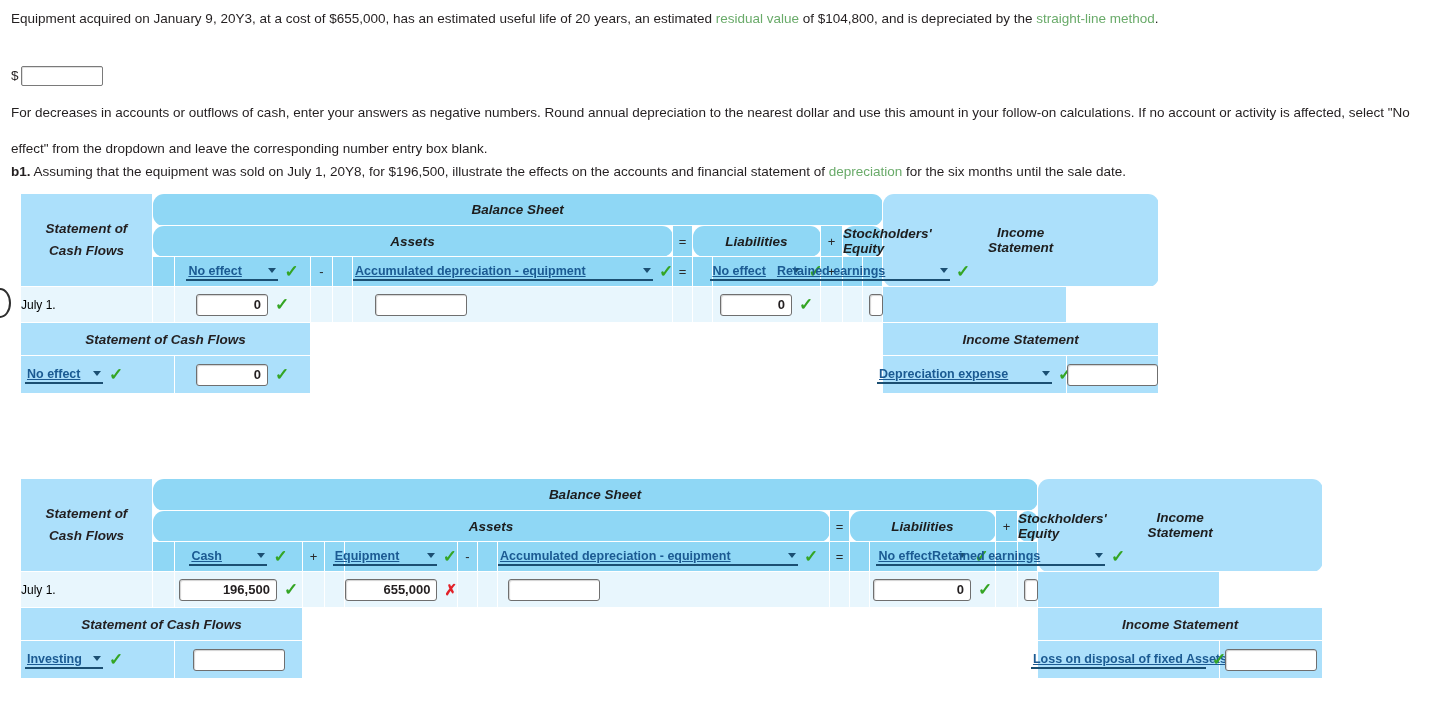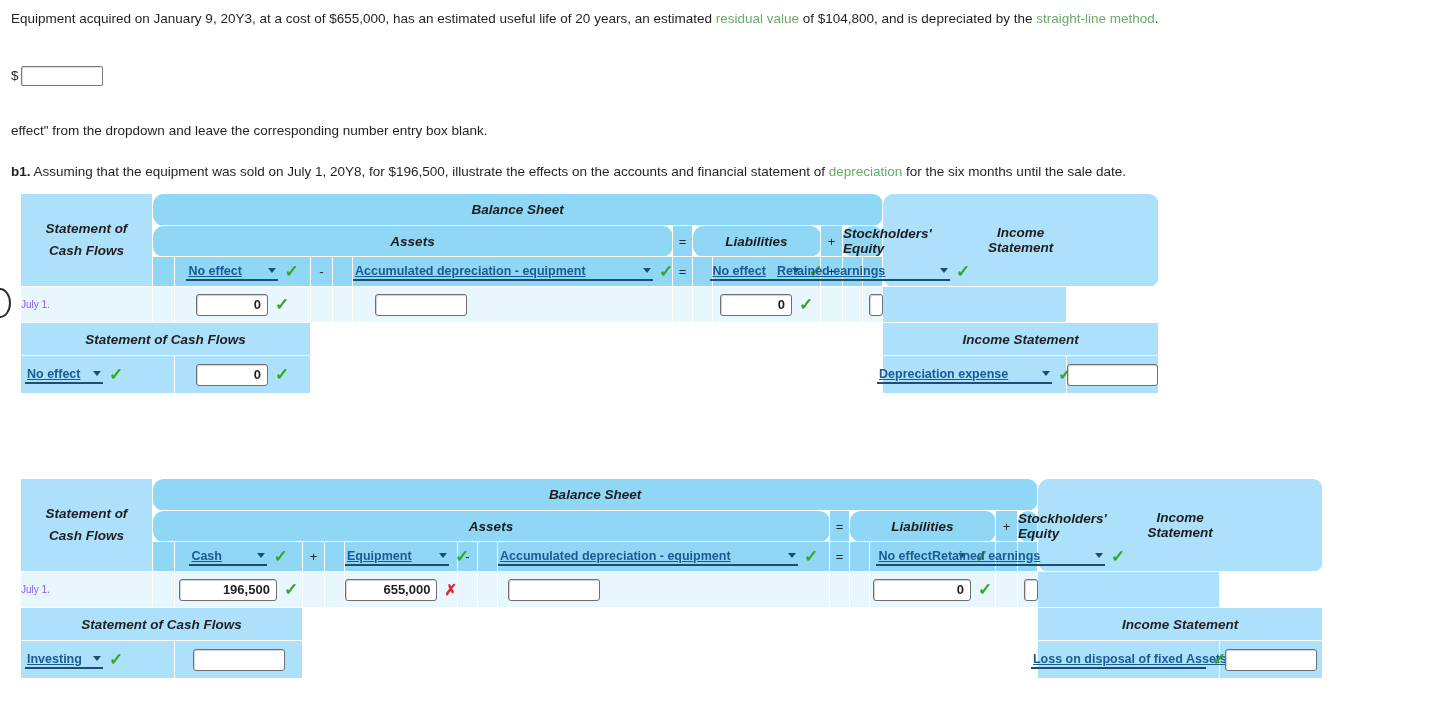--- a/index.html
+++ b/index.html
@@ -122,21 +122,21 @@
     line-height: 20px;
     padding: 0 6px;
     color: #231f20;
     box-shadow: inset 1px 1px 1px rgba(0,0,0,0.18);
   }
   .num-in.w-sm { width: 72px; }
   .num-in.w-md { width: 92px; }
   .num-in.w-lg { width: 98px; }
 
   .op { text-align: center; font-size: 13px; color: #2a2a2a; }
-  .daterow-label { padding-left: 10px; font-size: 10px; color: #8b5cf6; }
+  .daterow-label { padding-left: 10px; font-size: 12px; color: #000000; }
 
   .scf-title, .is-title {
     text-align: center;
     font-style: italic;
     font-weight: bold;
     font-size: 13.5px;
     background: #ace0fb;
   }
 
   .left-pad-sel { display: flex; align-items: center; gap: 6px; padding-left: 4px; }
@@ -160,20 +160,21 @@
     <span>Equipment acquired on January 9, 20Y3, at a cost of $655,000, has an estimated useful life of 20 years, an estimated </span><span class="green">residual value</span><span> of $104,800, and is depreciated by the </span><span class="green">straight-line method</span><span>.</span>
   </div>
 
 
   <div id="dollarrow">
     <span class="para">$</span>
     <span class="answer-box"></span>
   </div>
 
   <div id="note" class="para">
+    <div>For decreases in accounts or outflows of cash, enter your answers as negative numbers. Round annual depreciation to the nearest dollar and use this amount in your follow-on calculations. If no account or activity is affected, select "No</div>
     <div class="l2">effect" from the dropdown and leave the corresponding number entry box blank.</div>
   </div>
 
   <div id="b1label" class="para">
     <span class="bold">b1.</span><span>  Assuming that the equipment was sold on July 1, 20Y8, for $196,500, illustrate the effects on the accounts and financial statement of </span><span class="green">depreciation</span><span> for the six months until the sale date.</span>
   </div>
 
   <table id="table-b1" class="acct-table">
     <colgroup>
       <col style="width:132px">
@@ -383,21 +384,21 @@
           <span class="sel w-small">
                 <span>Cash</span>
                 <span class="caret"></span>
               </span>
           <span class="tick">✓</span>
         </div>
       </td>
       <td class="hdr op">+</td>
       <td class="hdr"></td>
       <td class="hdr">
-        <div class="sel-wrap" style="justify-content:flex-start;">
+        <div class="sel-wrap" style="justify-content:flex-end;">
           <span class="sel w-med">
                 <span>Equipment</span>
                 <span class="caret"></span>
               </span>
           <span class="tick">✓</span>
         </div>
       </td>
       <td class="hdr op">-</td>
       <td class="hdr"></td>
       <td class="hdr">

